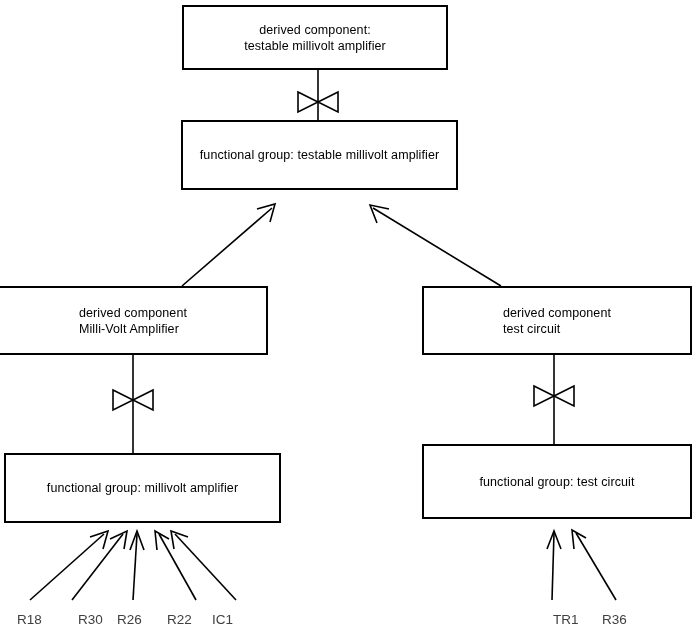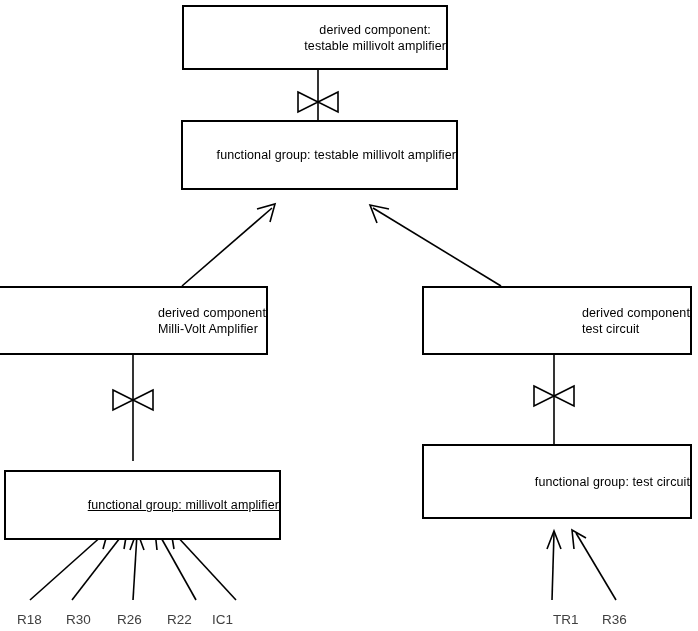--- a/index.html
+++ b/index.html
@@ -25,21 +25,21 @@
     width: 698px;
     height: 631px;
   }
   .node-box {
     position: absolute;
     box-sizing: border-box;
     border: 2px solid #000000;
     background: #ffffff;
     display: flex;
     align-items: center;
-    justify-content: flex-end;
+    justify-content: center;
     text-align: center;
   }
   .node-label {
     font-family: "Liberation Sans", sans-serif;
     font-size: 12.5px;
     line-height: 16px;
     color: #000000;
     white-space: pre-line;
     letter-spacing: 0.1px;
   }
@@ -140,31 +140,31 @@
   <div class="node-box" style="left:-2px; top:286px; width:270px; height:69px;">
     <span class="node-label left-align">derived component
 Milli-Volt Amplifier</span>
   </div>
 
   <div class="node-box" style="left:422px; top:286px; width:270px; height:69px;">
     <span class="node-label left-align">derived component
 test circuit</span>
   </div>
 
-  <div class="node-box" style="left:4px; top:470px; width:277px; height:70px;text-decoration:underline;">
+  <div class="node-box" style="left:4px; top:453px; width:277px; height:70px;">
     <span class="node-label">functional group: millivolt amplifier</span>
   </div>
 
   <div class="node-box" style="left:422px; top:444px; width:270px; height:75px;">
     <span class="node-label">functional group: test circuit</span>
   </div>
 
   <div class="leaf-label" style="left:17px; top:612px;">R18</div>
 
-  <div class="leaf-label" style="left:66px; top:612px;text-align:center;">R30</div>
+  <div class="leaf-label" style="left:78px; top:612px;text-align:center;">R30</div>
 
   <div class="leaf-label" style="left:117px; top:612px;">R26</div>
 
   <div class="leaf-label" style="left:167px; top:612px;">R22</div>
 
   <div class="leaf-label" style="left:212px; top:612px;">IC1</div>
 
   <div class="leaf-label" style="left:538px; top:612px;margin-left:15px;">TR1</div>
 
   <div class="leaf-label" style="left:602px; top:612px;">R36</div>

